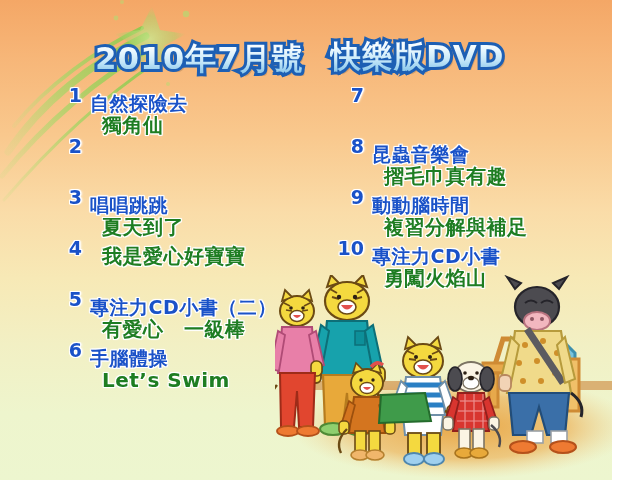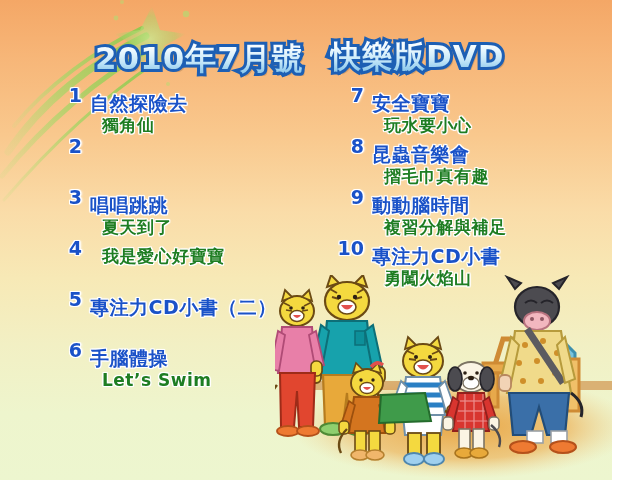--- a/index.html
+++ b/index.html
@@ -61,21 +61,21 @@
     font-family:"DejaVu Sans","Liberation Sans",sans-serif;
     font-weight:bold;font-size:19px;line-height:22px;letter-spacing:.5px;
     color:#1a52c8;white-space:nowrap;
     text-shadow:
       1px 0 0 #fff,-1px 0 0 #fff,0 1px 0 #fff,0 -1px 0 #fff,
       1px 1px 0 #fff,-1px -1px 0 #fff,1px -1px 0 #fff,-1px 1px 0 #fff,
       0 0 3px rgba(255,255,255,.95);
   }
   .t2{
     font-family:"DejaVu Sans","Liberation Sans",sans-serif;
-    font-weight:bold;font-size:17px;line-height:21px;letter-spacing:.5px;
+    font-weight:bold;font-size:20px;line-height:21px;letter-spacing:.5px;
     color:#1e7d22;white-space:nowrap;margin-left:12px;margin-top:1px;
     text-shadow:
       1px 0 0 #fff,-1px 0 0 #fff,0 1px 0 #fff,0 -1px 0 #fff,
       1px 1px 0 #fff,-1px -1px 0 #fff,1px -1px 0 #fff,-1px 1px 0 #fff,
       0 0 3px rgba(255,255,255,.95);
   }
   #col-right .num{width:34px;}
   #col-right .texts{left:42px;}
   
   #illus{position:absolute;left:275px;top:275px;width:365px;height:205px;}
@@ -145,38 +145,35 @@
     <div class="row">
       <div class="num">4</div>
       <div class="texts">
         <div class="t2">我是愛心好寶寶</div>
       </div>
     </div>
     <div class="row">
       <div class="num">5</div>
       <div class="texts">
         <div class="t1">專注力CD小書（二）</div>
+        <div class="t2">有愛心　一級棒</div>
       </div>
     </div>
     <div class="row">
       <div class="num">6</div>
       <div class="texts">
         <div class="t1">手腦體操</div>
         <div class="t2">Let’s Swim</div>
       </div>
     </div>
   </div>
 
   <div class="col" id="col-right">
     <div class="row">
       <div class="num">7</div>
-      <div class="texts">
-        <div class="t1">安全寶寶</div>
-        <div class="t2">玩水要小心</div>
-      </div>
     </div>
     <div class="row">
       <div class="num">8</div>
       <div class="texts">
         <div class="t1">昆蟲音樂會</div>
         <div class="t2">摺毛巾真有趣</div>
       </div>
     </div>
     <div class="row">
       <div class="num">9</div>

